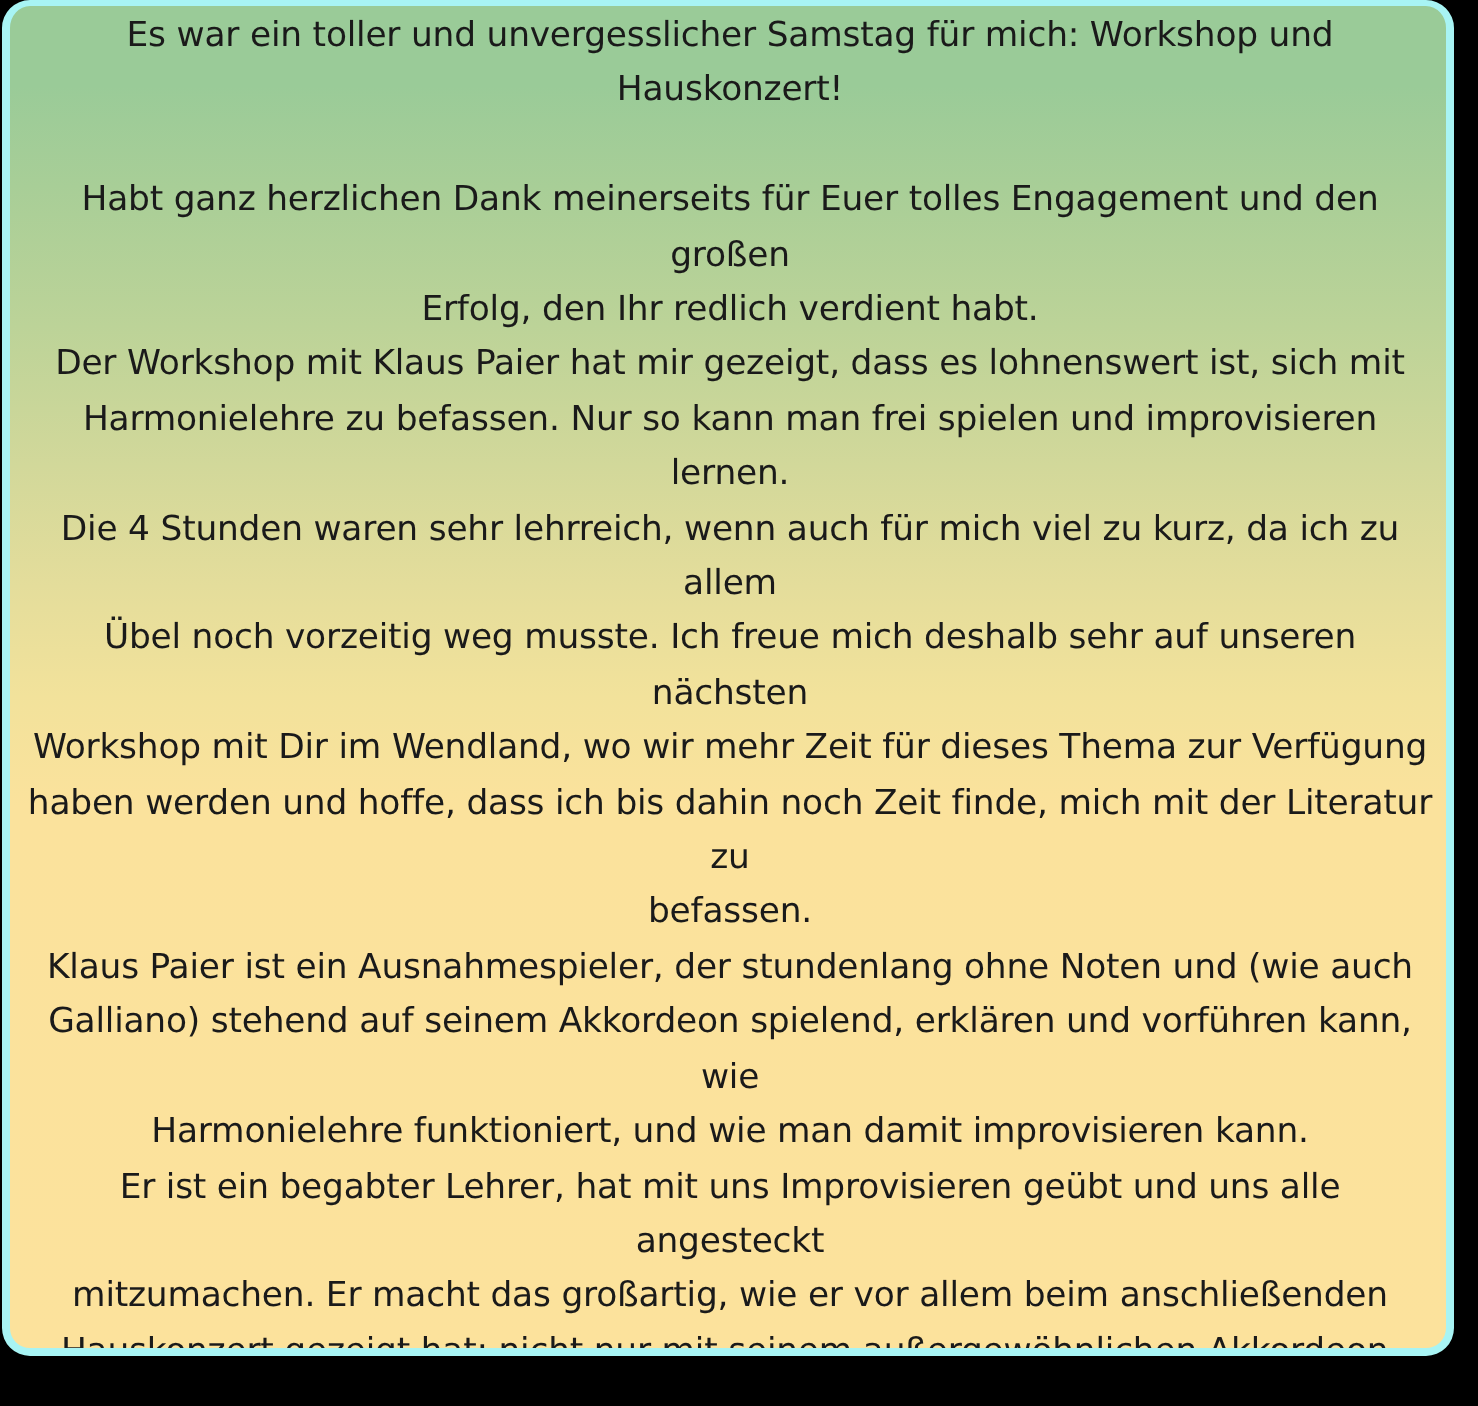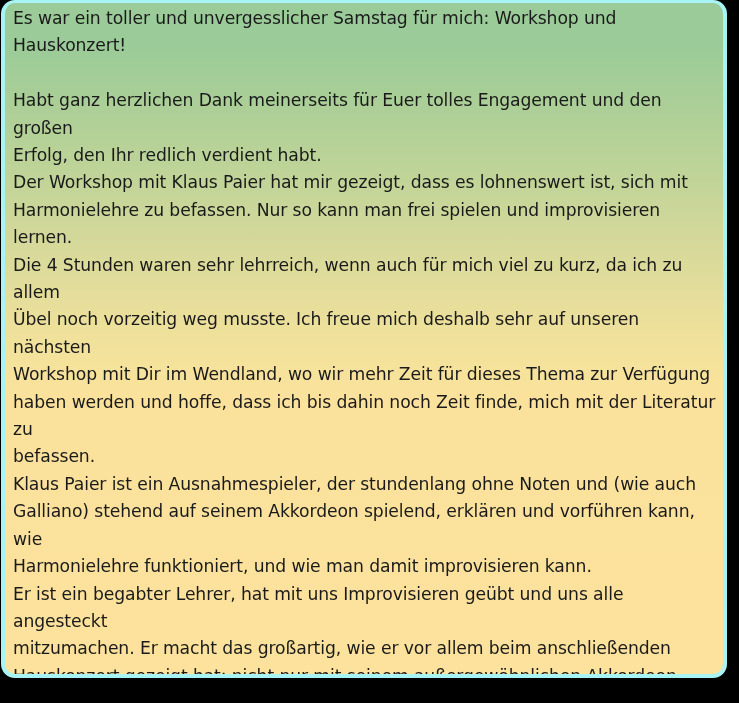--- a/index.html
+++ b/index.html
@@ -54,20 +54,21 @@
     line-height: 27.4px;
     color: #1a1a1a;
     letter-spacing: -0.1px;
     white-space: pre-wrap;
     word-wrap: break-word;
   }
 
   .note-line {
     display: block;
     min-height: 27.4px;
+    text-align: center;
   }
 
   .note-line.blank {
     height: 27.4px;
   }
 </style>
 </head>
 <body>
 
 <div id="screen">

